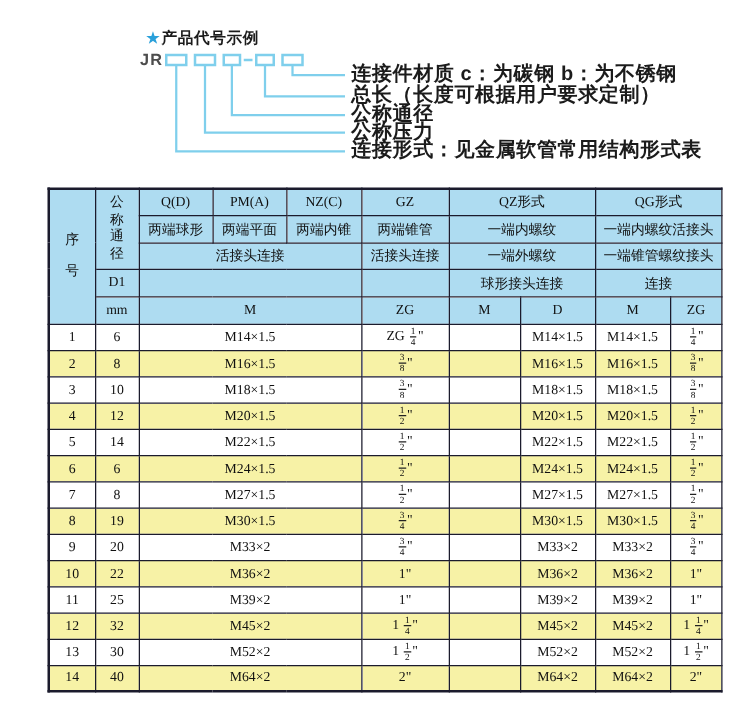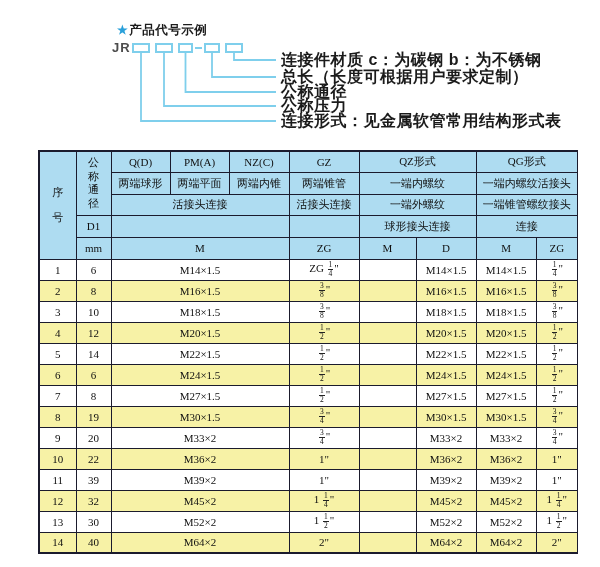--- a/index.html
+++ b/index.html
@@ -289,21 +289,21 @@
           <td>22</td>
           <td colspan="3">M36×2</td>
           <td>1"</td>
           <td></td>
           <td>M36×2</td>
           <td>M36×2</td>
           <td>1"</td>
         </tr>
         <tr>
           <td>11</td>
-          <td>39</td>
+          <td>25</td>
           <td colspan="3">M39×2</td>
           <td>1"</td>
           <td></td>
           <td>M39×2</td>
           <td>M39×2</td>
           <td>1"</td>
         </tr>
         <tr class="alt">
           <td>12</td>
           <td>32</td>

